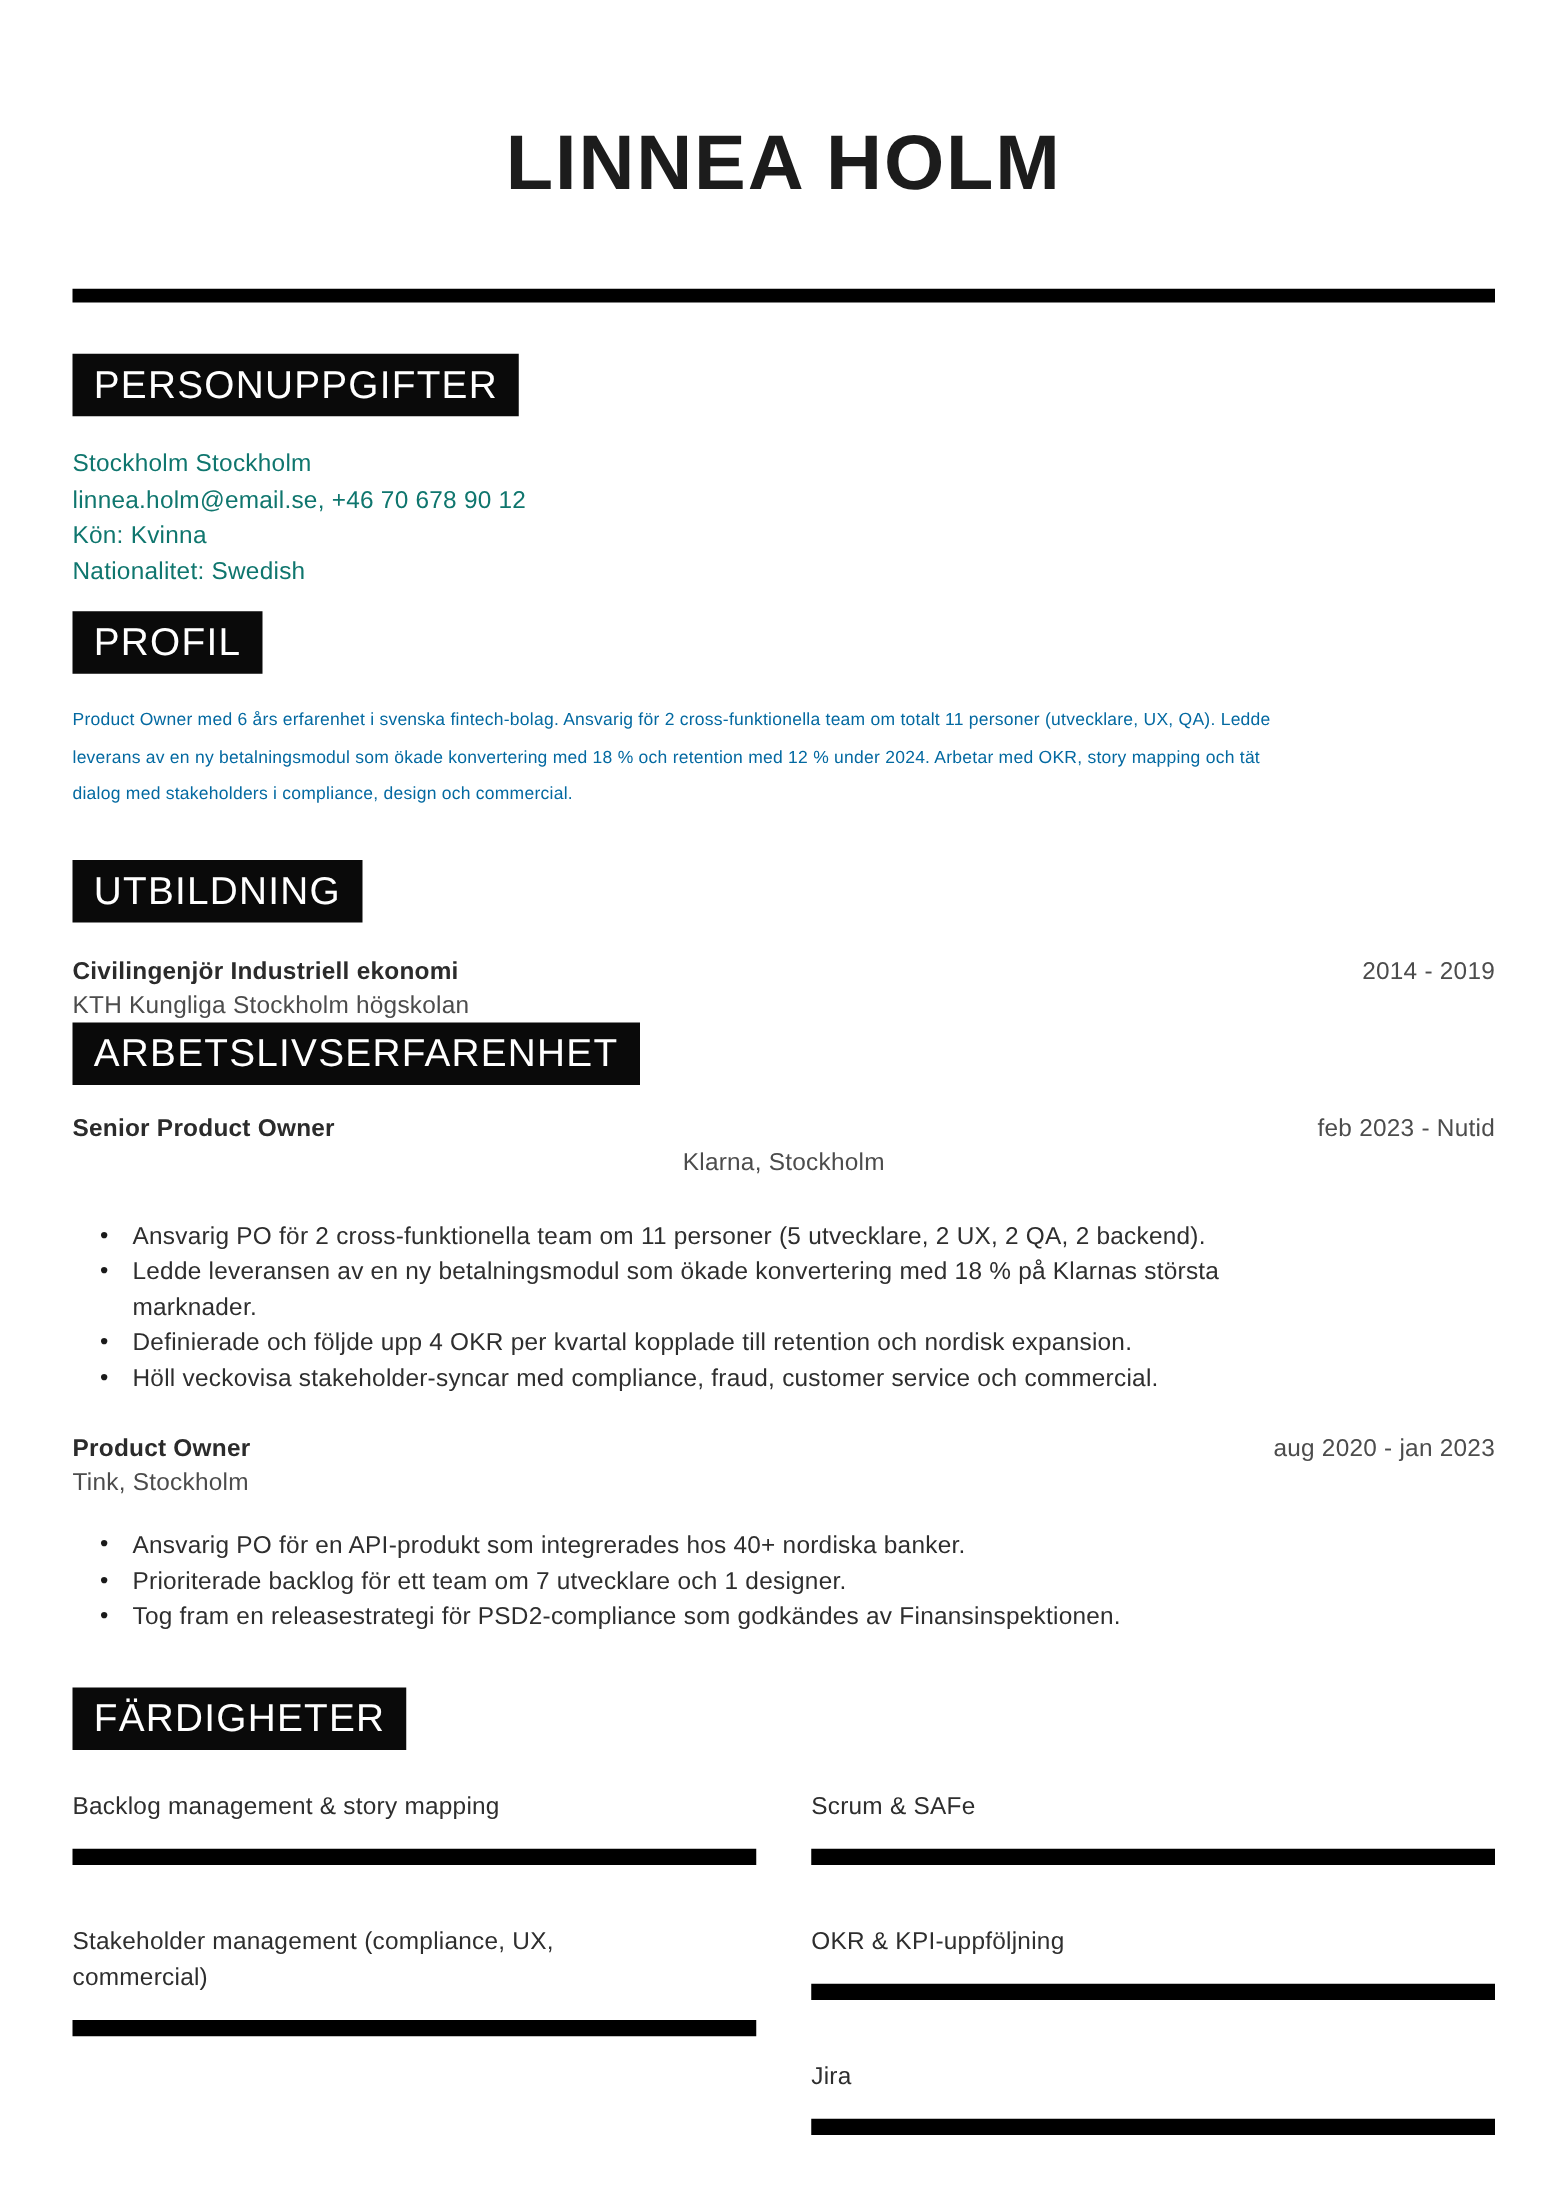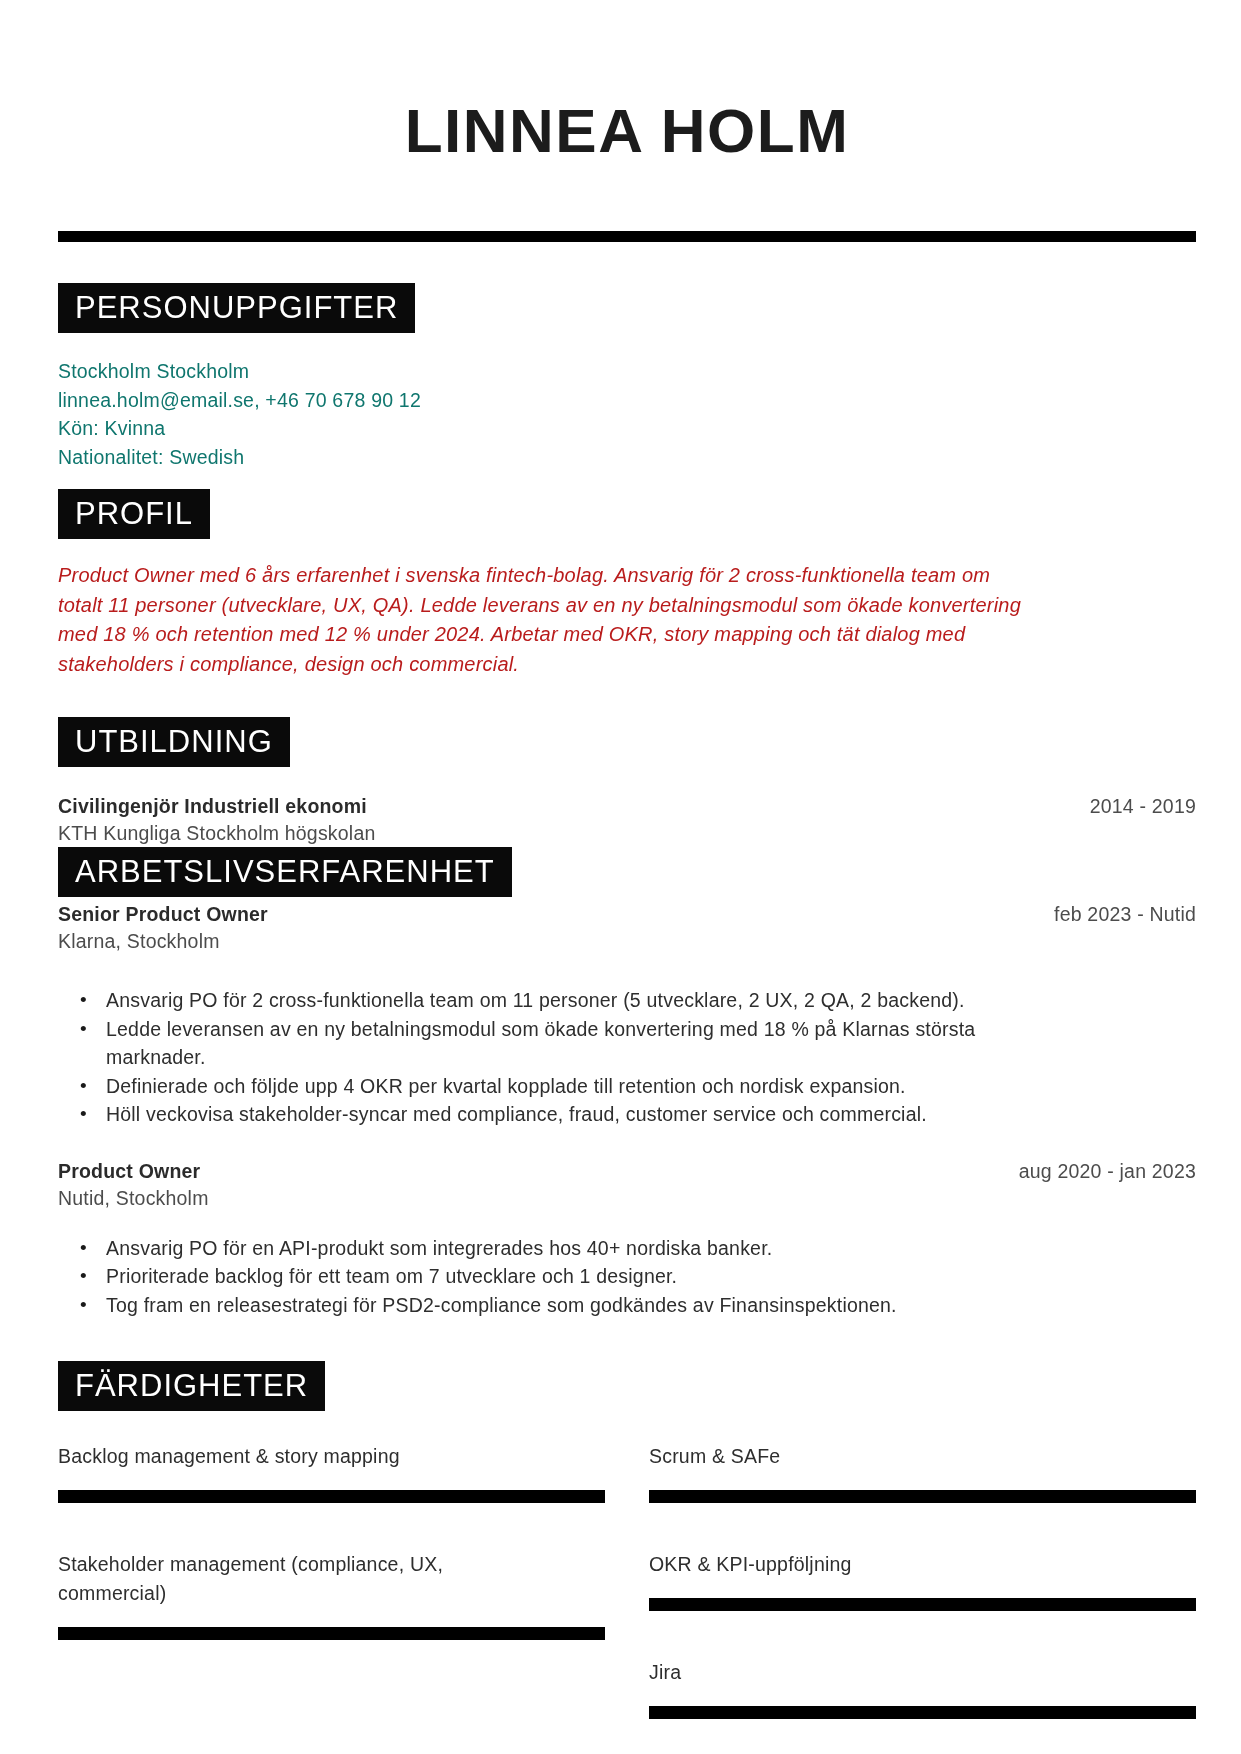--- a/index.html
+++ b/index.html
@@ -38,35 +38,34 @@
     line-height: 1;
     font-weight: 400;
     letter-spacing: 1px;
     padding: 9px 17px 10px 17px;
   }
   .badge-personal { margin-top: 41px; }
   .contact { margin-top: 24px; font-size: 19.5px; line-height: 28.5px; color: #0f766e; letter-spacing: 0.2px; }
   .badge-profile { margin-top: 18px; }
   .profile-text {
     margin-top: 22px;
-    font-size: 20px;
+    font-size: 14px;
     line-height: 29.5px;
-    color: #b91c1c;
+    color: #0369a1;
     max-width: 975px;
     letter-spacing: 0.2px;
-    font-style: italic;
   }
   .badge-education { margin-top: 38px; }
   .entry { margin-top: 26px; }
   .entry-row { display: flex; justify-content: space-between; align-items: flex-start; }
   .entry-title { font-size: 19.5px; line-height: 27px; font-weight: 700; color: #2b2b2b; letter-spacing: 0.2px; }
   .entry-dates { font-size: 19.5px; line-height: 27px; color: #4c4c4c; letter-spacing: 0.2px; white-space: nowrap; }
   .entry-sub { font-size: 19.5px; line-height: 27px; color: #4c4c4c; letter-spacing: 0.2px; }
   .badge-experience { }
-  .job-header { margin-top: 4px; }
+  .job-header { margin-top: 22px; text-align: center; }
   .job-header-2 { margin-top: 29px; }
   .job-bullets { margin-top: 31px; list-style: none; }
   .job-bullets-2 { margin-top: 22px; }
   .job-bullets li {
     position: relative;
     padding-left: 48px;
     max-width: 990px;
     font-size: 19.5px;
     line-height: 28.5px;
     color: #2e2e2e;
@@ -151,21 +150,21 @@
         <li>Definierade och följde upp 4 OKR per kvartal kopplade till retention och nordisk expansion.</li>
 
         <li>Höll veckovisa stakeholder-syncar med compliance, fraud, customer service och commercial.</li>
       </ul>
 
     <div class="entry job-header-2">
       <div class="entry-row">
         <div class="entry-title">Product Owner</div>
         <div class="entry-dates">aug 2020 - jan 2023</div>
       </div>
-      <div class="entry-sub">Nutid, Stockholm</div>
+      <div class="entry-sub">Tink, Stockholm</div>
     </div>
     <ul class="job-bullets job-bullets-2">
 
         <li>Ansvarig PO för en API-produkt som integrerades hos 40+ nordiska banker.</li>
 
         <li>Prioriterade backlog för ett team om 7 utvecklare och 1 designer.</li>
 
         <li>Tog fram en releasestrategi för PSD2-compliance som godkändes av Finansinspektionen.</li>
       </ul>
   </section>

